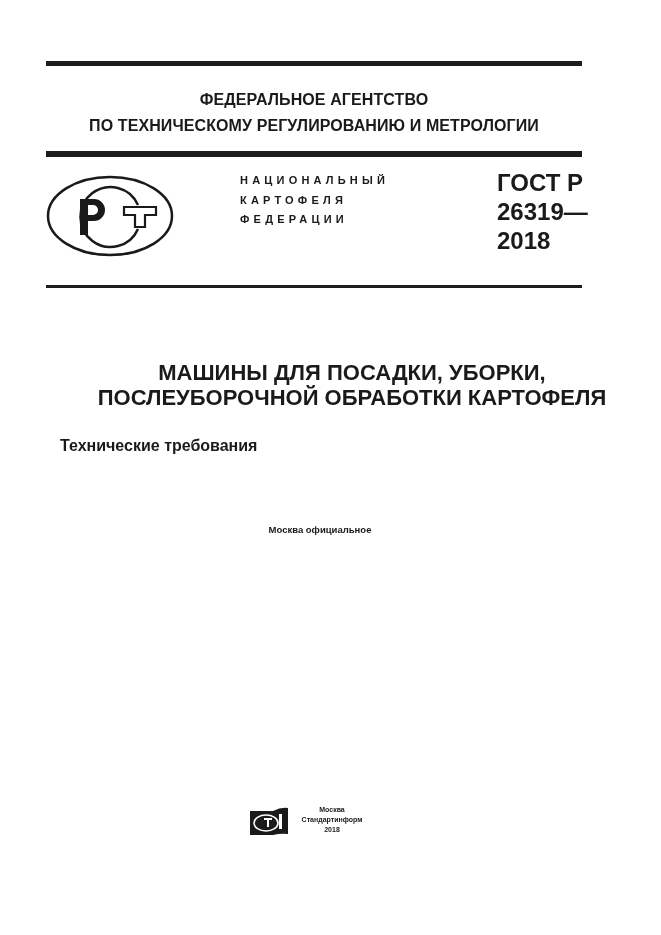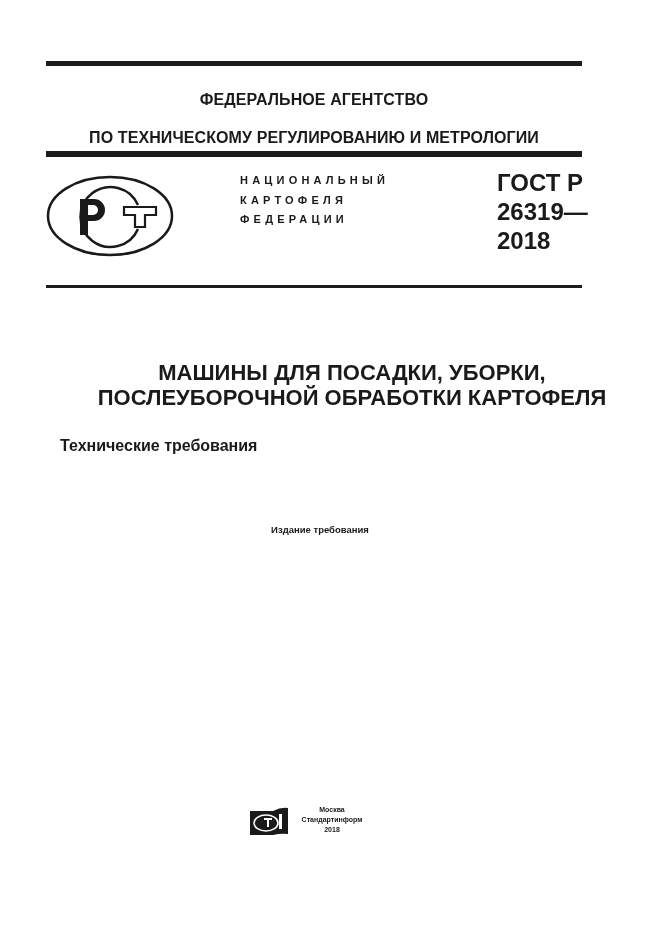--- a/index.html
+++ b/index.html
@@ -3,21 +3,21 @@
 <meta charset="utf-8">
 <style>
   html, body { margin:0; padding:0; background:#ffffff; }
   body { width:661px; height:935px; position:relative; overflow:hidden; font-family:"Liberation Sans", sans-serif; color:#1a1a1a; }
   .rule { position:absolute; left:46px; width:536px; background:#1c1c1c; }
   .r1 { top:61px; height:5px; }
   .r2 { top:151px; height:6px; }
   .r3 { top:285px; height:3px; }
   .agency { position:absolute; left:46px; width:536px; text-align:center; font-weight:bold; font-size:16px; letter-spacing:0.1px; }
   .a1 { top:91px; }
-  .a2 { top:117px;margin-top:12px; }
+  .a2 { top:117px; }
   .logo { position:absolute; left:46px; top:175px; width:128px; height:82px; }
   .natstd { position:absolute; left:240px; top:171px; width:200px; text-align:left; font-weight:bold; font-size:11px; letter-spacing:4.2px; line-height:19.5px; }
   .gost { position:absolute; left:497px; top:168px; font-weight:bold; font-size:24px; line-height:29px; }
   .title { position:absolute; left:72px; width:560px; text-align:center; font-weight:bold; font-size:22px; line-height:25px; top:360px; }
   .subtitle { position:absolute; left:60px; width:560px; text-align:left; font-weight:bold; font-size:16px; top:437px; }
   .edition { position:absolute; left:60px; width:520px; text-align:center; font-weight:bold; font-size:9.5px; top:524px; }
   .pub-logo { position:absolute; left:249px; top:806px; width:40px; height:30px; }
   .pub { position:absolute; left:292px; top:805px; width:80px; text-align:center; font-weight:bold; font-size:7px; line-height:10px; }
 </style>
 </head>
@@ -51,21 +51,21 @@
 
 <div class="rule r3"></div>
 
 <div class="title">
   <div>МАШИНЫ ДЛЯ ПОСАДКИ, УБОРКИ,</div>
   <div>ПОСЛЕУБОРОЧНОЙ ОБРАБОТКИ КАРТОФЕЛЯ</div>
 </div>
 
 <div class="subtitle">Технические требования</div>
 
-<div class="edition">Издание требования</div>
+<div class="edition">Москва официальное</div>
 
 <svg class="pub-logo" viewBox="0 0 40 30">
   <path d="M1 5 L24 5 Q32 1 39 2 L39 28 Q32 27 24 29 L1 29 Z" fill="#1a1a1a"></path>
   <ellipse cx="17" cy="17" rx="12" ry="8" fill="none" stroke="#ffffff" stroke-width="1.6"></ellipse>
   <rect x="15" y="12" width="8" height="2" fill="#ffffff"></rect>
   <rect x="18" y="12" width="2" height="9" fill="#ffffff"></rect>
   <rect x="30" y="8" width="3" height="15" fill="#ffffff"></rect>
 </svg>
 
 <div class="pub">

